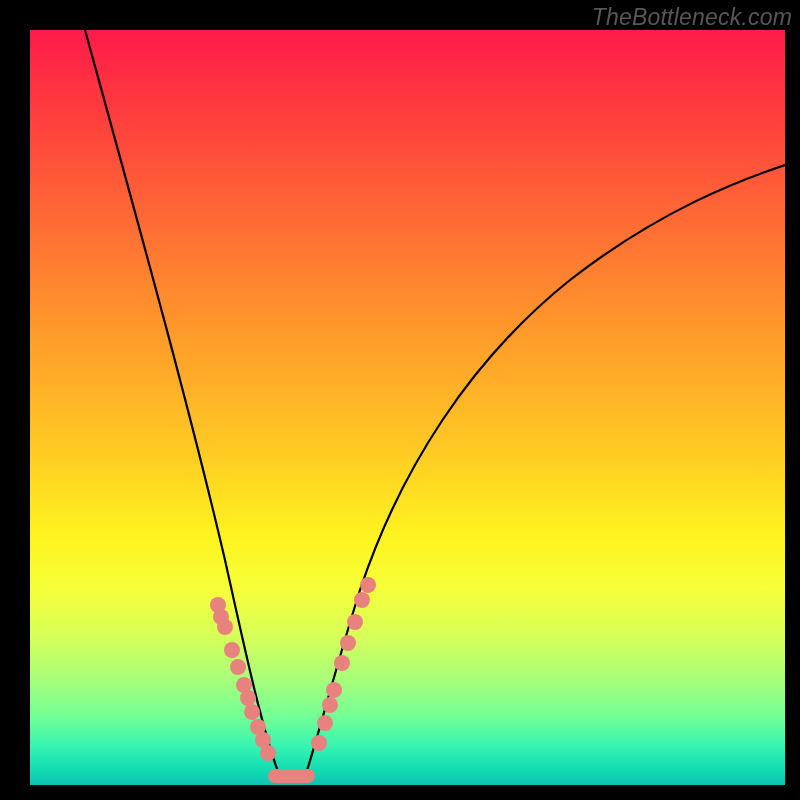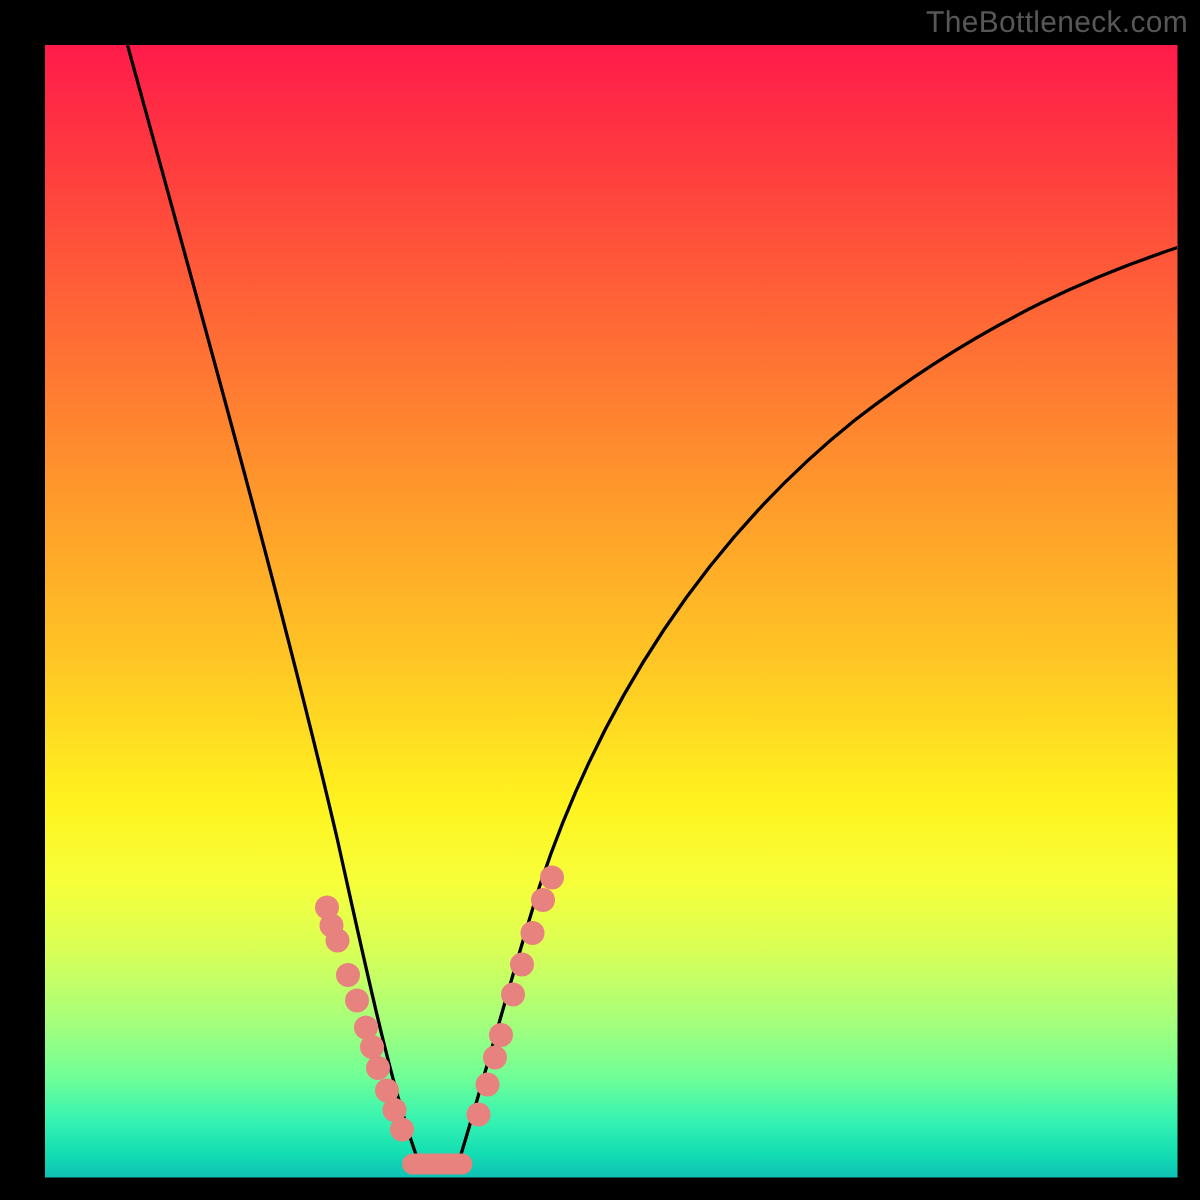--- a/index.html
+++ b/index.html
@@ -33,25 +33,26 @@
       #35f3b2 95%,
       #12dcb2 98%,
       #0fc1b5 100%
     );
   }
   .watermark {
     position: absolute;
     top: 4px;
     right: 8px;
     color: #575757;
-    font-size: 20px;
+    font-size: 23px;
     font-weight: 500;
     letter-spacing: 0.2px;
     z-index: 5;
     user-select: none;
+    font-style: italic;
   }
   svg.plot {
     position: absolute;
     left: 0;
     top: 0;
     width: 755px;
     height: 755px;
   }
   .curve {
     fill: none;

